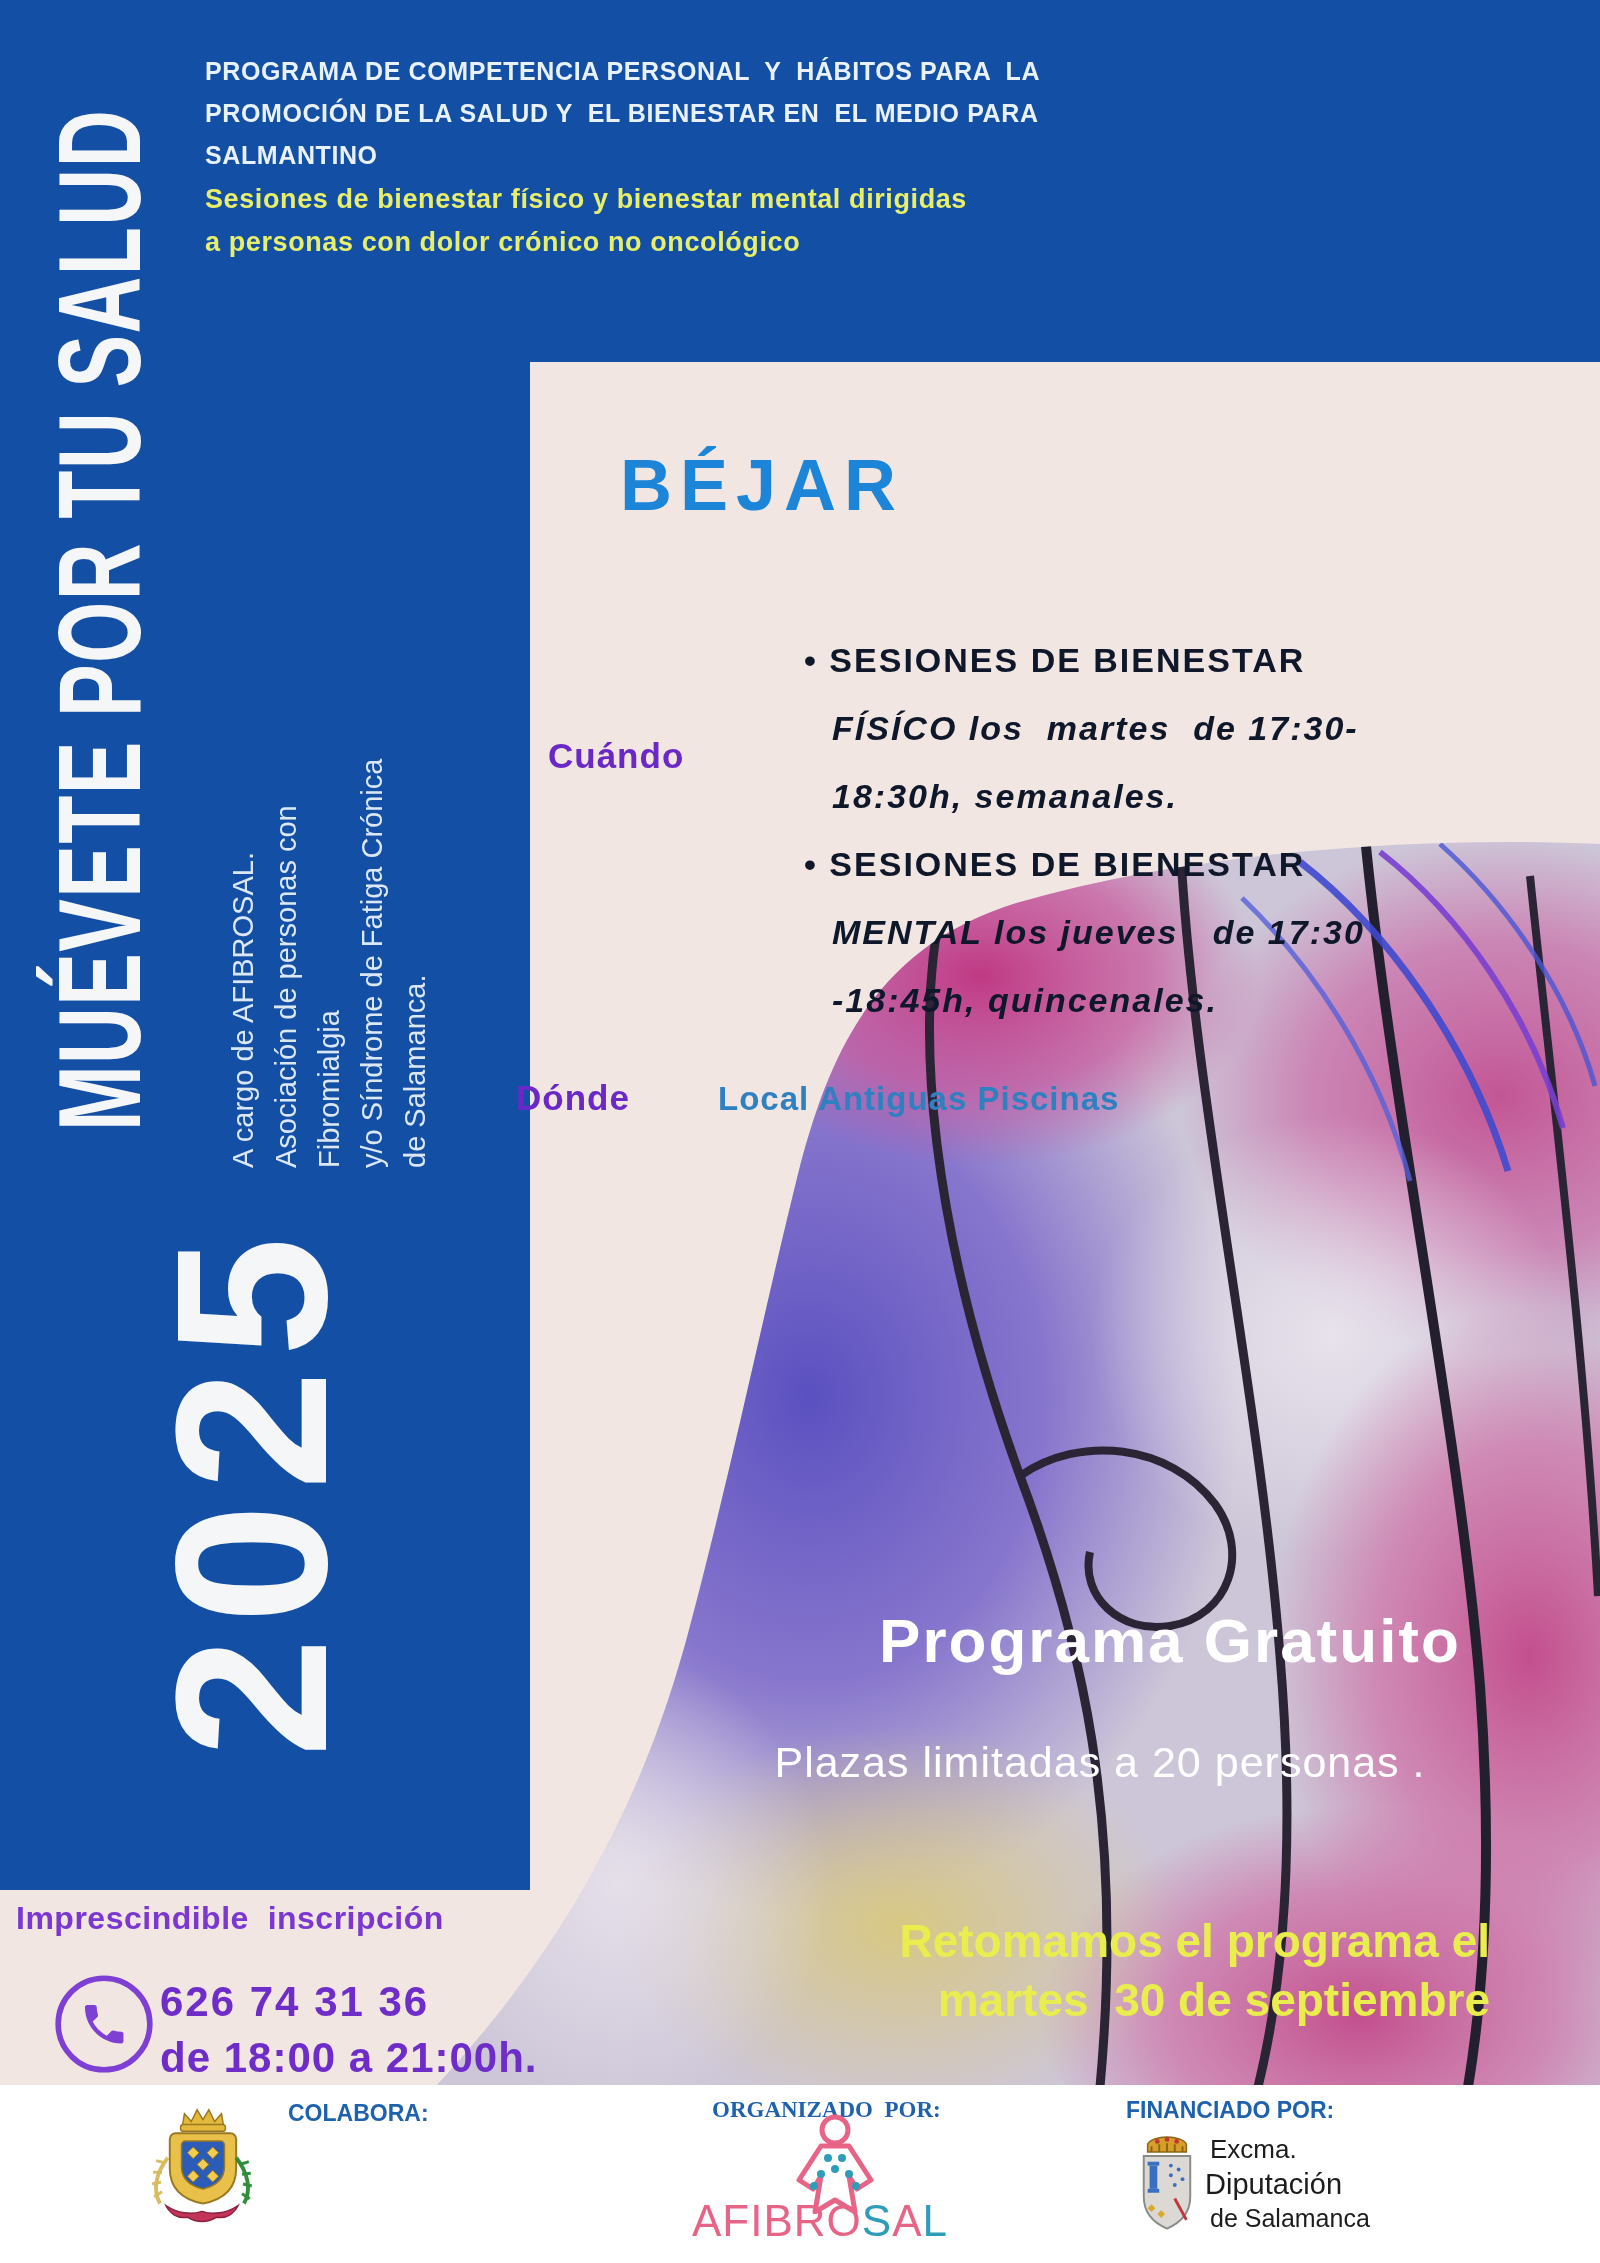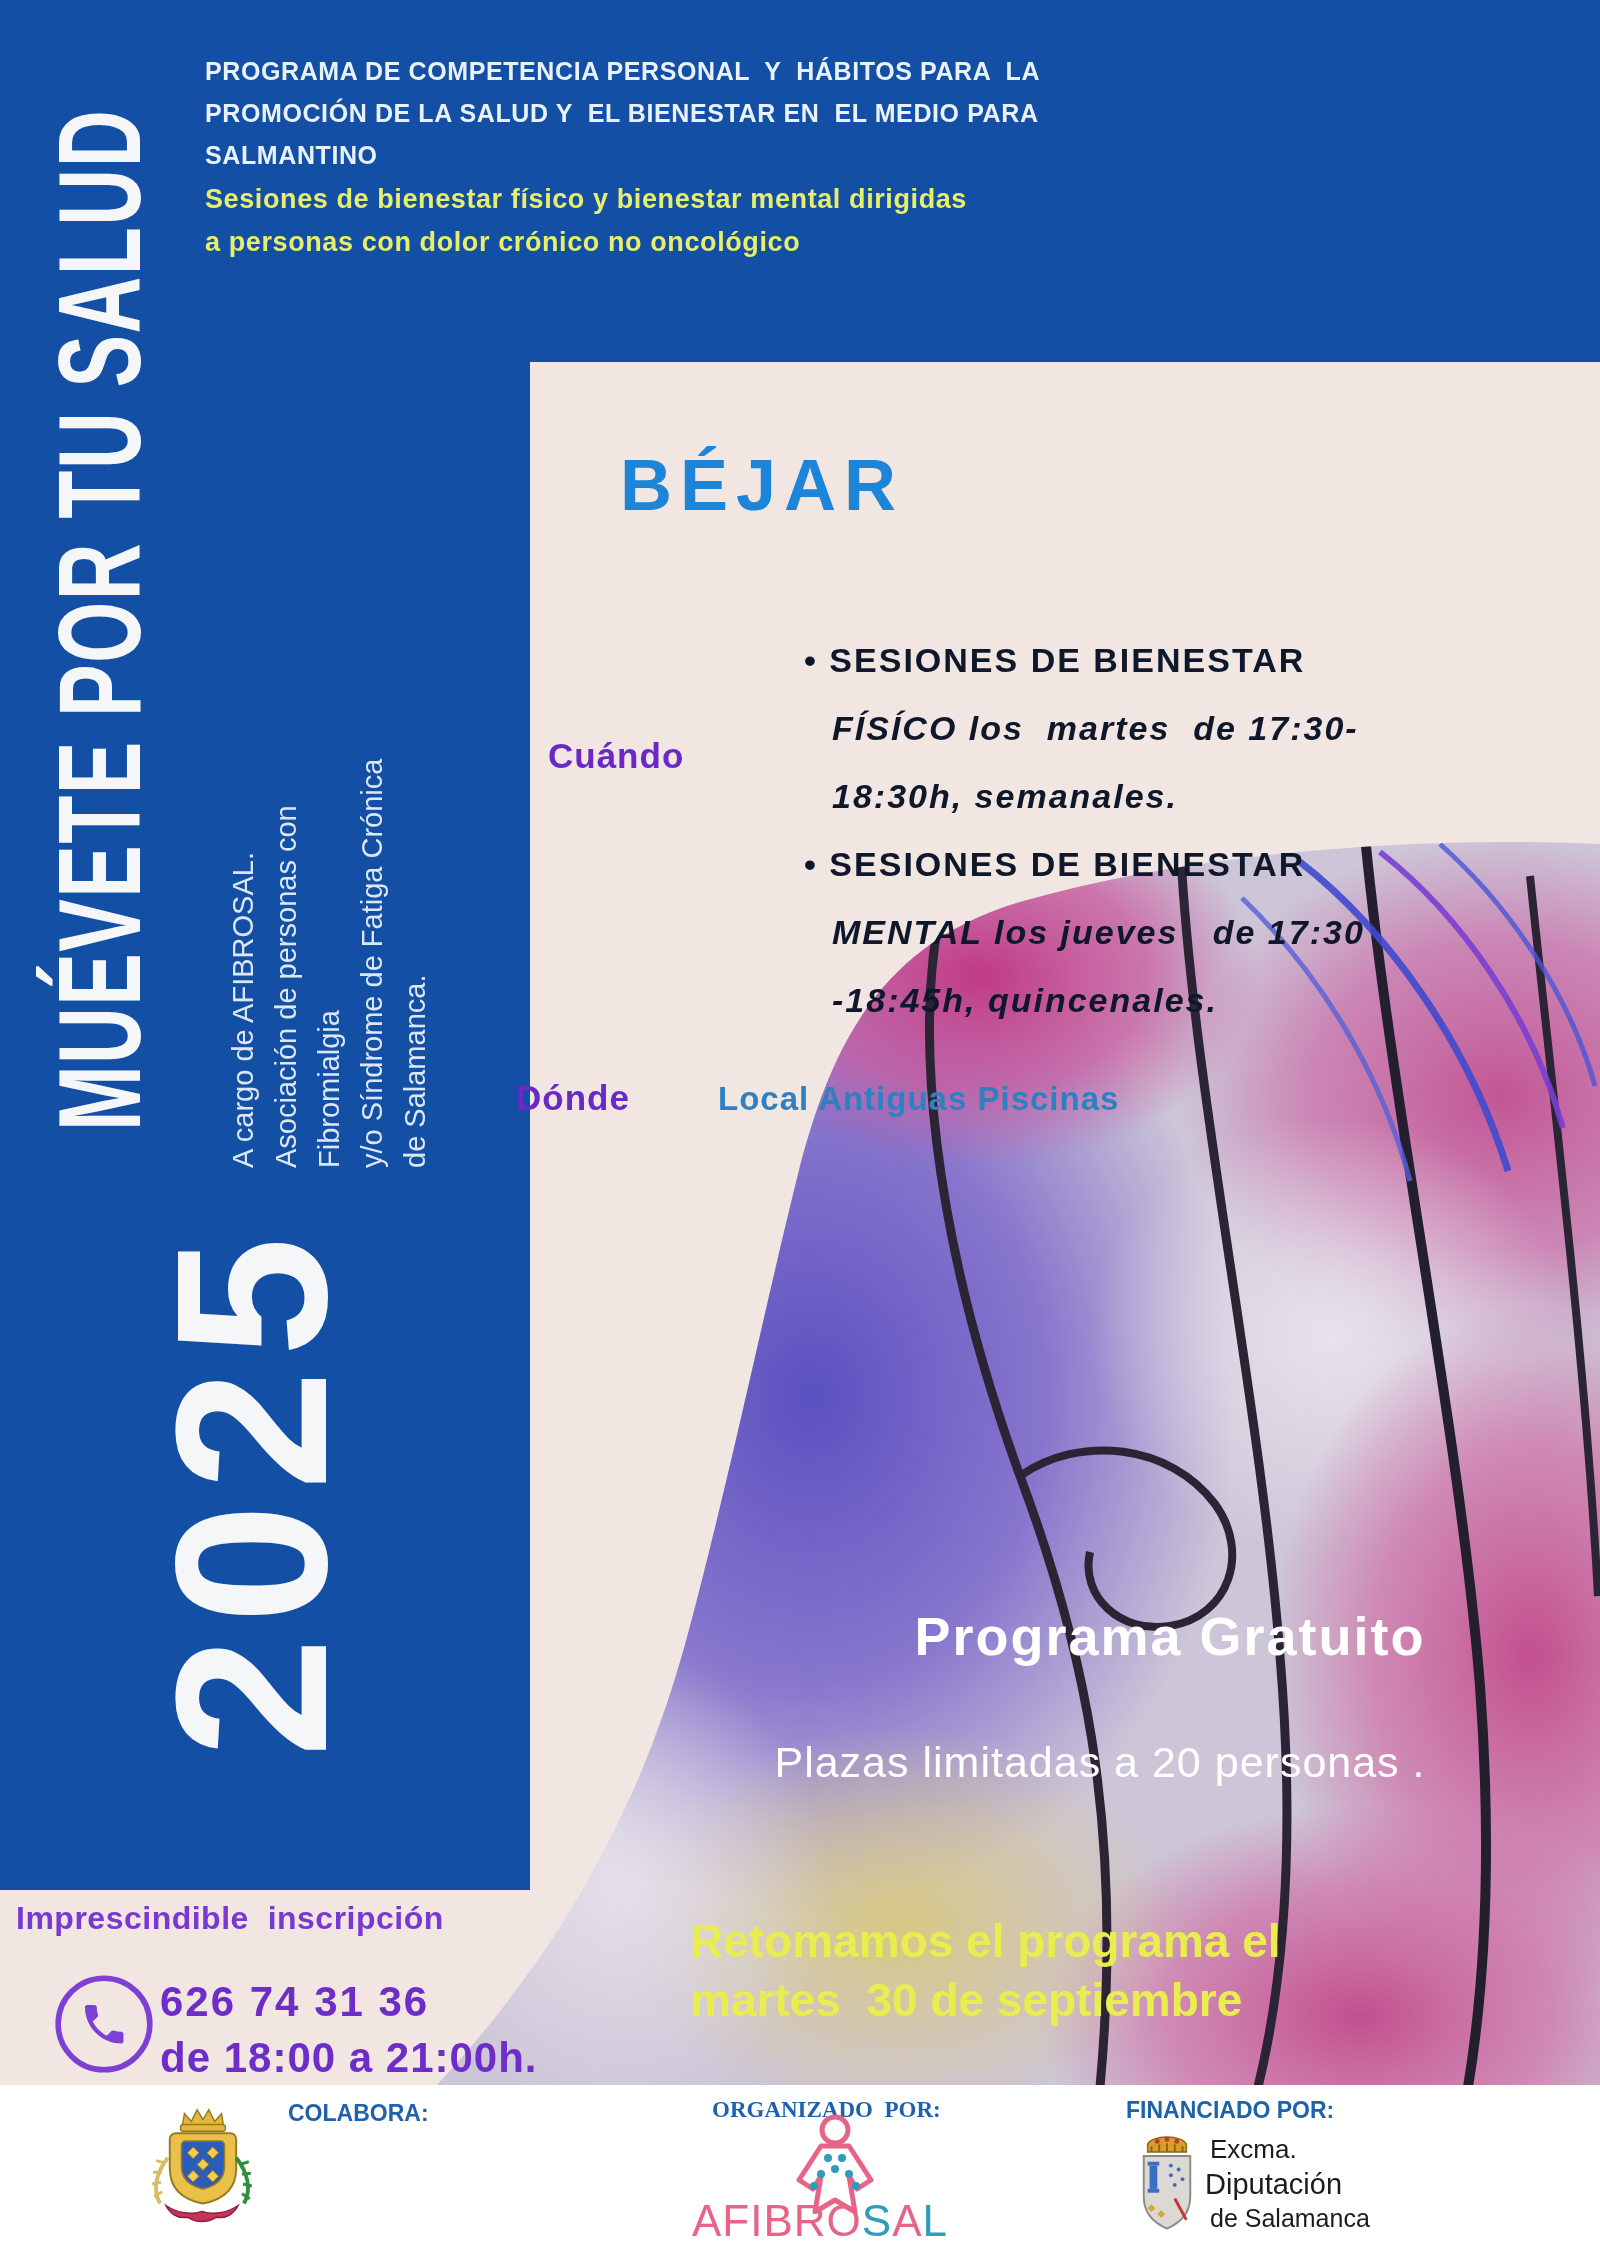--- a/index.html
+++ b/index.html
@@ -26,25 +26,25 @@
   .hdr-line{left:205px;width:1300px;font-size:25px;font-weight:700;color:#e9f2fa;letter-spacing:0.6px;}
   .sub-line{left:205px;width:1300px;font-size:27px;font-weight:600;color:#e7ee6b;letter-spacing:0.6px;}
 
   .city{left:620px;top:444px;width:600px;font-size:72px;font-weight:700;
         color:#1d85d8;letter-spacing:8px;}
   .q-label{font-size:35px;font-weight:700;color:#6a28c6;letter-spacing:1px;}
   .b-line{font-size:34px;font-weight:700;color:#0f172a;letter-spacing:2px;line-height:40px;}
   .indent{padding-left:28px;font-style:italic;}
   .where-val{left:718px;top:1080px;font-size:33px;font-weight:700;color:#2e80c1;letter-spacing:1px;}
 
-  .promo-free{left:770px;top:1605px;width:800px;text-align:center;font-size:54px;font-weight:700;
+  .promo-free{left:770px;top:1605px;width:800px;text-align:center;font-size:62px;font-weight:700;
               color:#ffffff;letter-spacing:2px;}
   .promo-cap{left:640px;top:1738px;width:920px;text-align:center;font-size:43px;font-weight:400;
              color:#ffffff;letter-spacing:1px;}
-  .promo-restart{left:690px;top:1912px;width:800px;text-align:left;font-size:46px;font-weight:700;
+  .promo-restart{left:690px;top:1912px;width:800px;text-align:right;font-size:46px;font-weight:700;
                  color:#e9ed4e;line-height:59px;}
 
   .signup-note{left:16px;top:1900px;font-size:32px;font-weight:700;color:#7b37d1;letter-spacing:0.5px;}
   .phone-num{left:160px;top:1978px;font-size:42px;font-weight:700;color:#6e2dc9;letter-spacing:2px;}
   .phone-hours{left:160px;top:2034px;font-size:42px;font-weight:700;color:#6e2dc9;letter-spacing:1px;}
 
   .f-label{font-size:23px;font-weight:700;color:#1e61ad;}
   .ayto-name{left:288px;top:2142px;font-size:26px;font-weight:700;font-style:italic;color:#111111;
              line-height:35px;letter-spacing:1px;}
   .wordmark{left:690px;top:2196px;width:260px;text-align:center;font-size:44px;font-weight:400;

